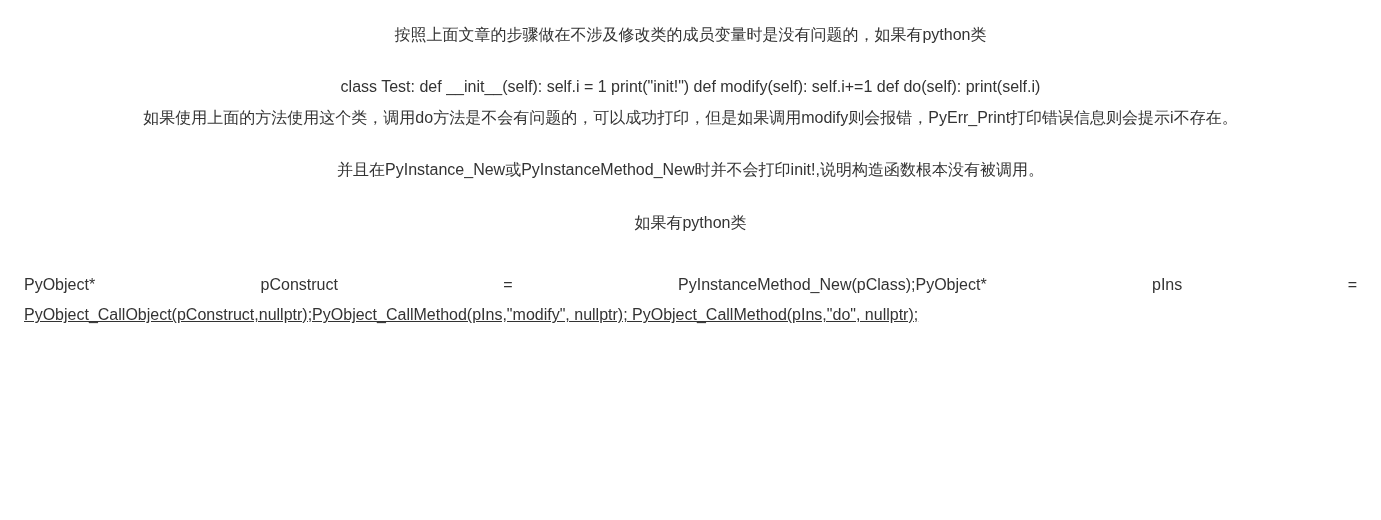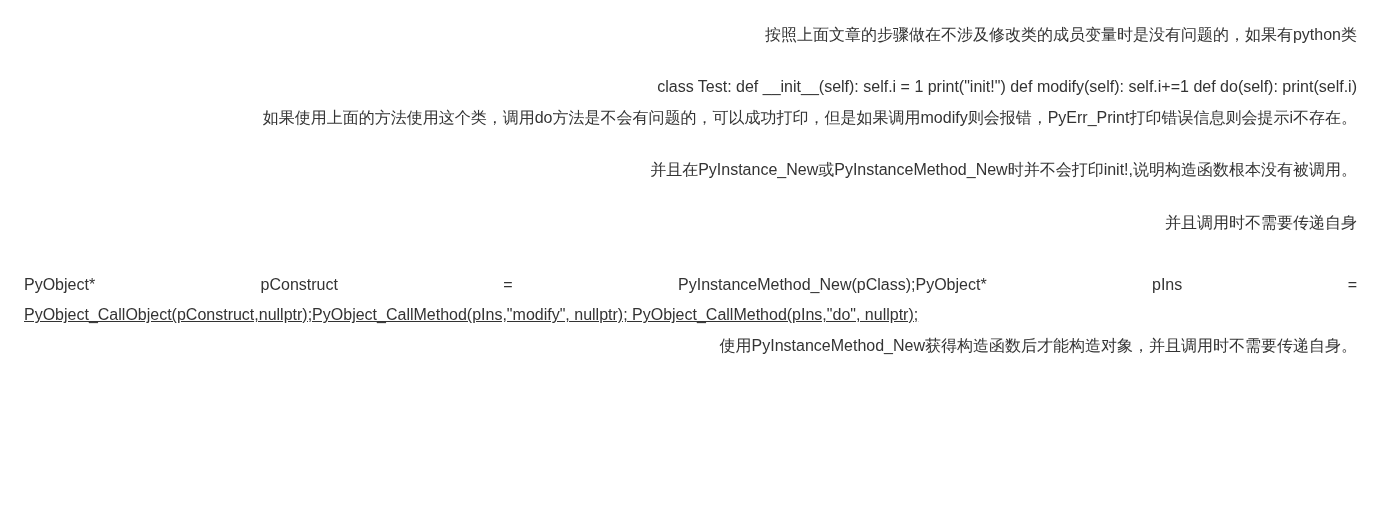--- a/index.html
+++ b/index.html
@@ -18,34 +18,33 @@
   }
   .justify {
     text-align: justify;
     text-align-last: justify;
     text-justify: inter-word;
   }
   .justify-rest {
     text-align: justify;
   }
   .plain {
-    text-align: right;
+    text-align: center;
   }
 </style>
 </head>
 <body>
 
 <p class="plain">按照上面文章的步骤做在不涉及修改类的成员变量时是没有问题的，如果有python类</p>
 
 <p class="plain">
   <span>class Test: def __init__(self): self.i = 1 print("init!") def modify(self): self.i+=1 def do(self): print(self.i)</span><br>
   <span>如果使用上面的方法使用这个类，调用do方法是不会有问题的，可以成功打印，但是如果调用modify则会报错，PyErr_Print打印错误信息则会提示i不存在。</span>
 </p>
 
 <p class="plain">并且在PyInstance_New或PyInstanceMethod_New时并不会打印init!,说明构造函数根本没有被调用。</p>
 
-<p class="plain">并且调用时不需要传递自身</p>
+<p class="plain">如果有python类</p>
 
 <p style="margin-bottom:0;margin-top:32px;">
   <span class="justify" style="display:block;">PyObject* pConstruct = PyInstanceMethod_New(pClass);PyObject* pIns =</span>
   <span class="justify-rest" style="display:block;text-decoration:underline;">PyObject_CallObject(pConstruct,nullptr);PyObject_CallMethod(pIns,"modify", nullptr); PyObject_CallMethod(pIns,"do", nullptr);</span>
-  <span class="plain" style="display:block;">使用PyInstanceMethod_New获得构造函数后才能构造对象，并且调用时不需要传递自身。</span>
 </p>
 
 </body></html>

